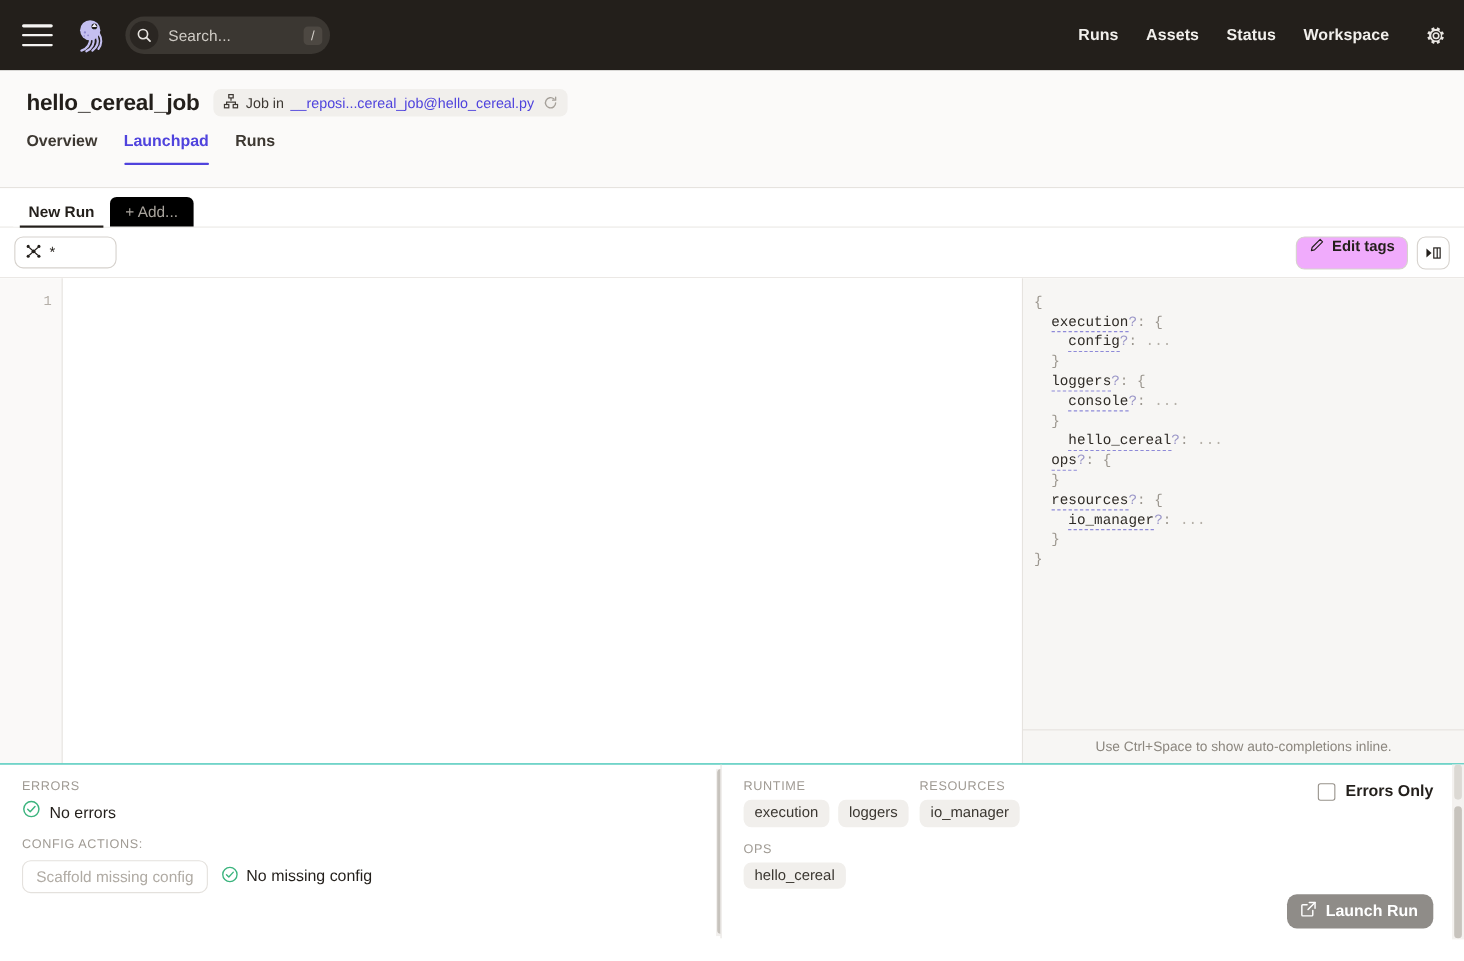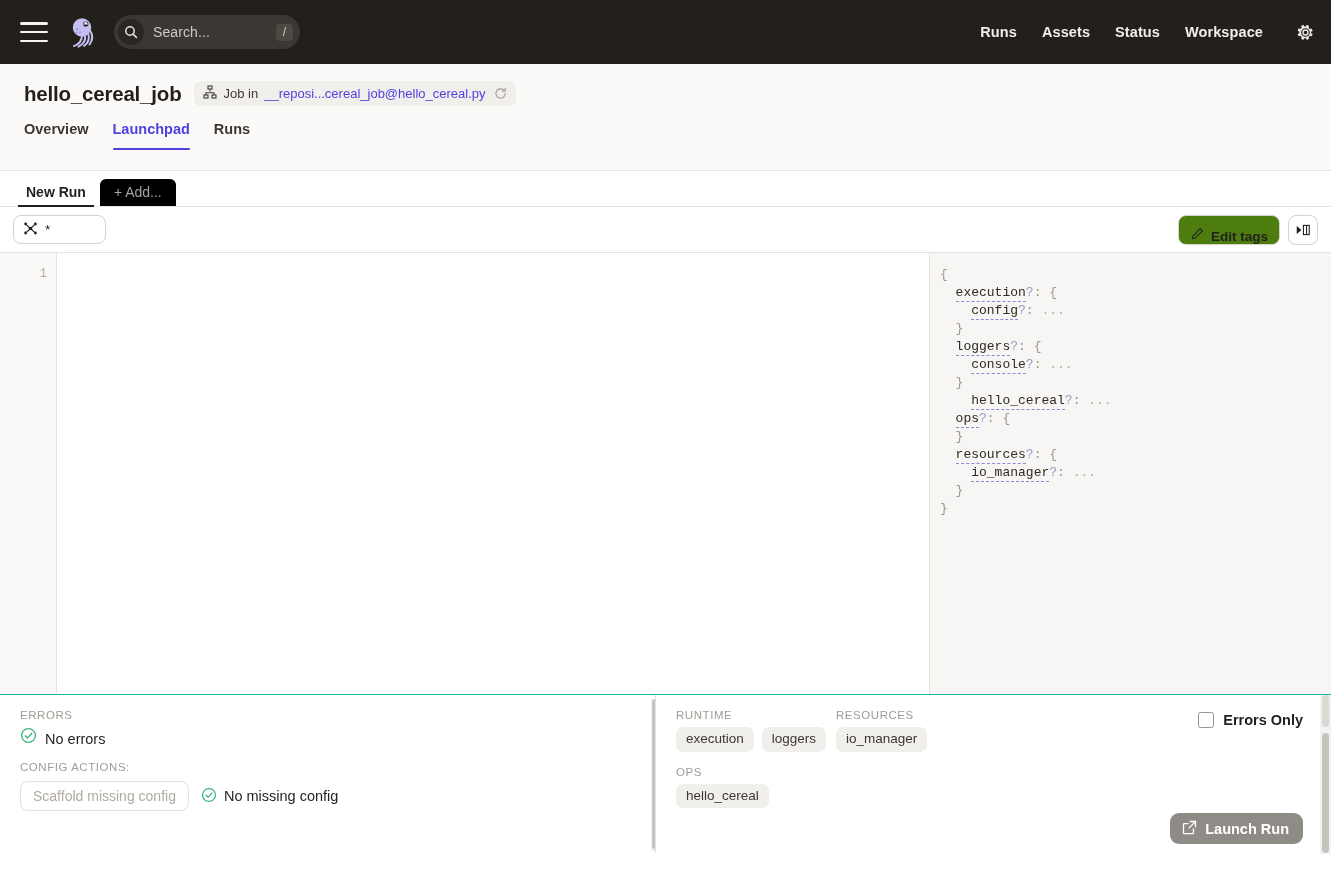--- a/index.html
+++ b/index.html
@@ -160,27 +160,27 @@
     border-radius: 8px;
     height: 29px;
     padding: 0 11px 0 9px;
     font-size: 13.5px;
     background: #fff;
     cursor: pointer;
     min-width: 93px;
   }
   .toolbar-right { margin-left: auto; display: flex; align-items: center; gap: 8px; }
   .btn-outline {
-    display: flex; align-items: flex-end; gap: 7px;
+    display: flex; align-items: flex-start; gap: 7px;
     border: 1px solid #d6d2cd;
     border-radius: 8px;
     height: 30px;
     padding: 0 11px;
     font-size: 13.5px; font-weight: 600;
-    background: #4d7c0f; color: #231f1b;
+    background: #f0abfc; color: #231f1b;
     cursor: pointer;
     margin-left: 16px;
   }
   .btn-icon-only {
     display: flex; align-items: center; justify-content: center;
     border: 1px solid #d6d2cd;
     border-radius: 8px;
     height: 30px; width: 30px;
     background: #fff;
     cursor: pointer;
@@ -509,20 +509,21 @@
       <div class="schema-line">    <span class="sk">console</span><span class="sq">?</span><span class="spunct">: </span><span class="sdots">...</span></div>
       <div class="schema-line">  <span class="spunct">}</span></div>
       <div class="schema-line">    <span class="sk">hello_cereal</span><span class="sq">?</span><span class="spunct">: </span><span class="sdots">...</span></div>
       <div class="schema-line">  <span class="sk">ops</span><span class="sq">?</span><span class="spunct">: {</span></div>
       <div class="schema-line">  <span class="spunct">}</span></div>
       <div class="schema-line">  <span class="sk">resources</span><span class="sq">?</span><span class="spunct">: {</span></div>
       <div class="schema-line">    <span class="sk">io_manager</span><span class="sq">?</span><span class="spunct">: </span><span class="sdots">...</span></div>
       <div class="schema-line">  <span class="spunct">}</span></div>
       <div class="schema-line"><span class="spunct">}</span></div>
     </div>
+    <div class="schema-hint">Use Ctrl+Space to show auto-completions inline.</div>
   </div>
 </div>
 
 <div class="bottom-split">
 
   <div class="errors-pane">
     <div class="sec-label">ERRORS</div>
     <div class="status-line">
       <span>
         <svg width="17" height="17" viewBox="0 0 18 18" aria-hidden="true">

